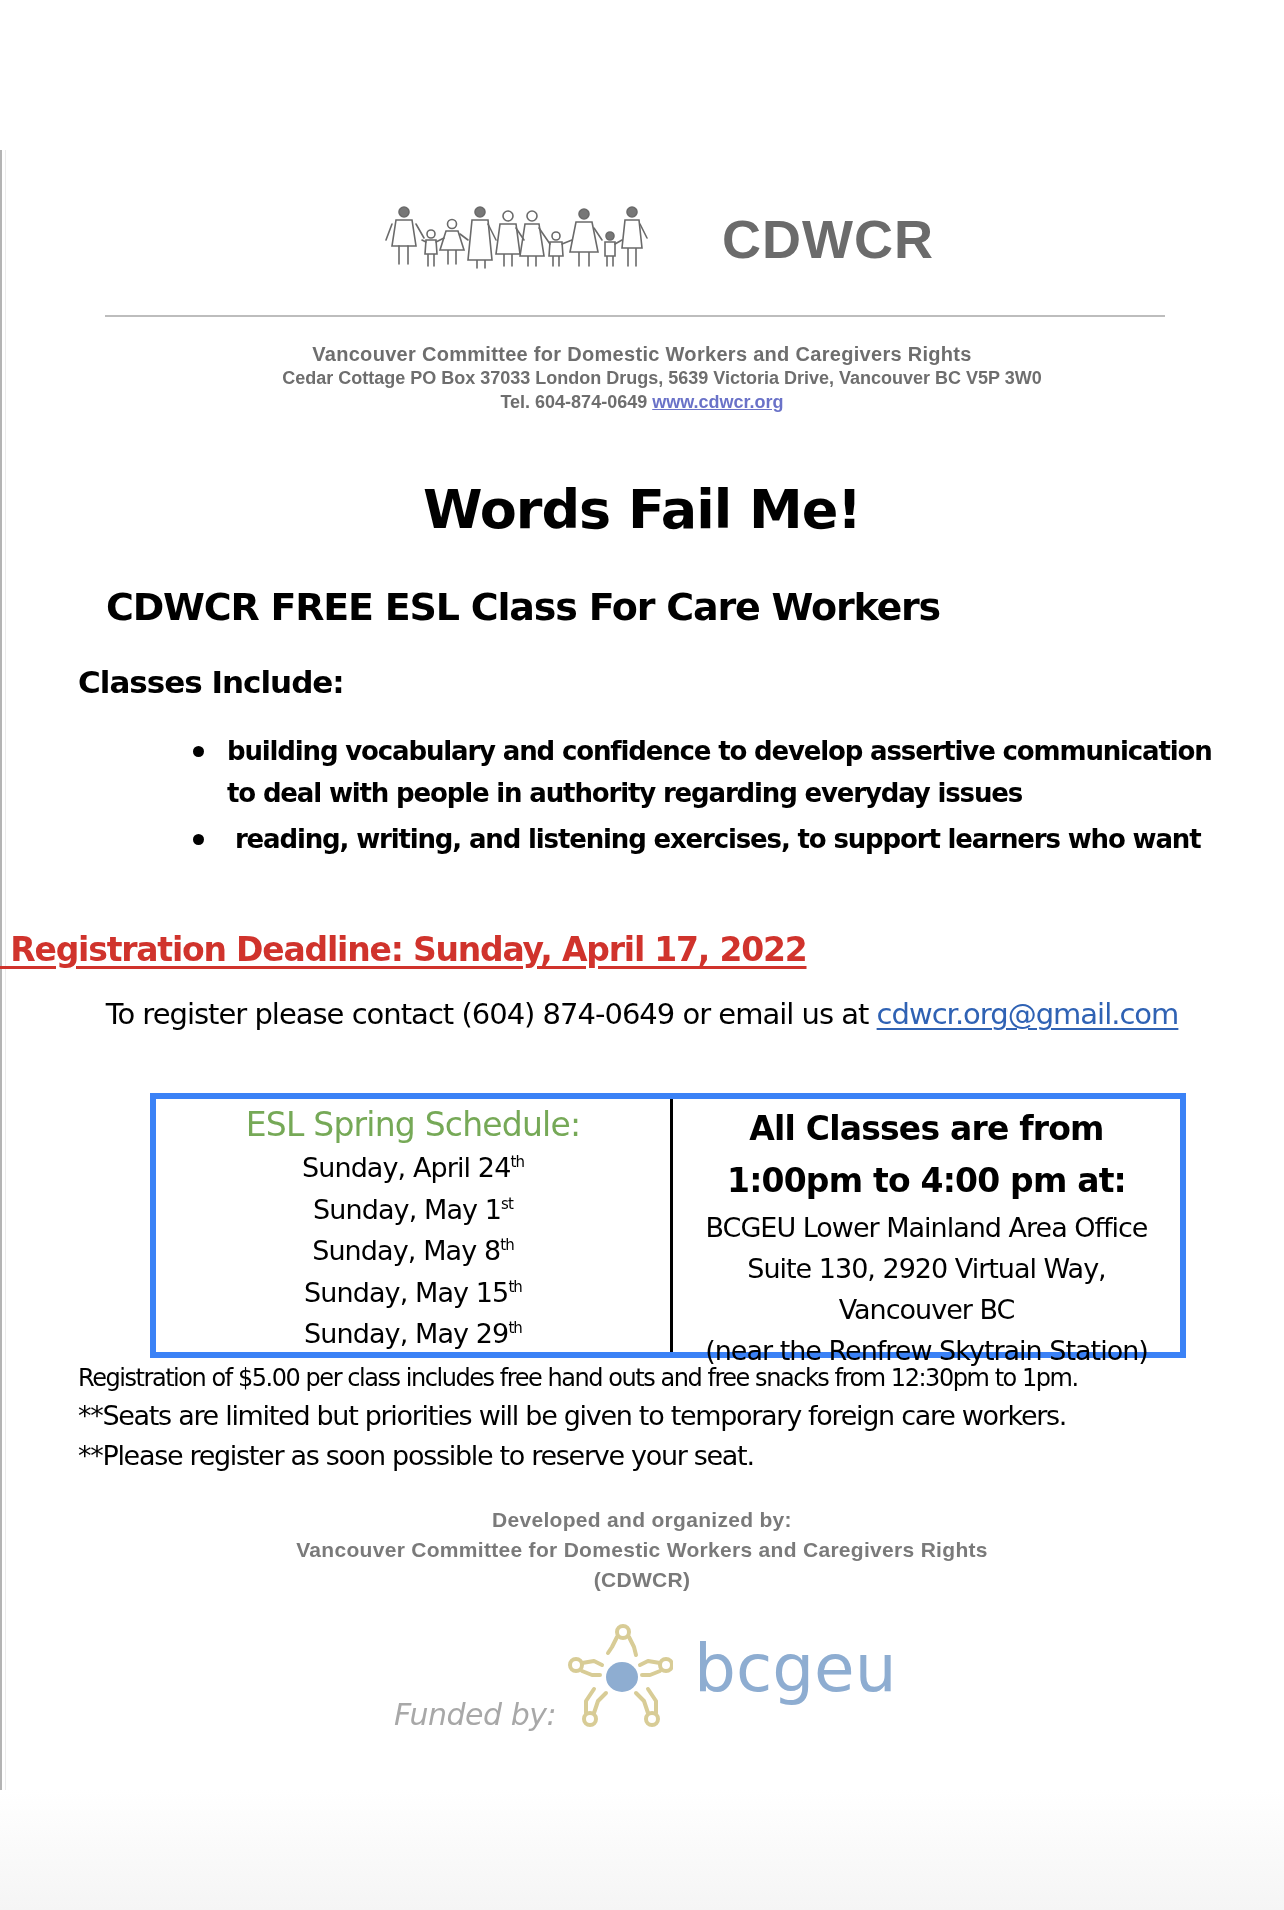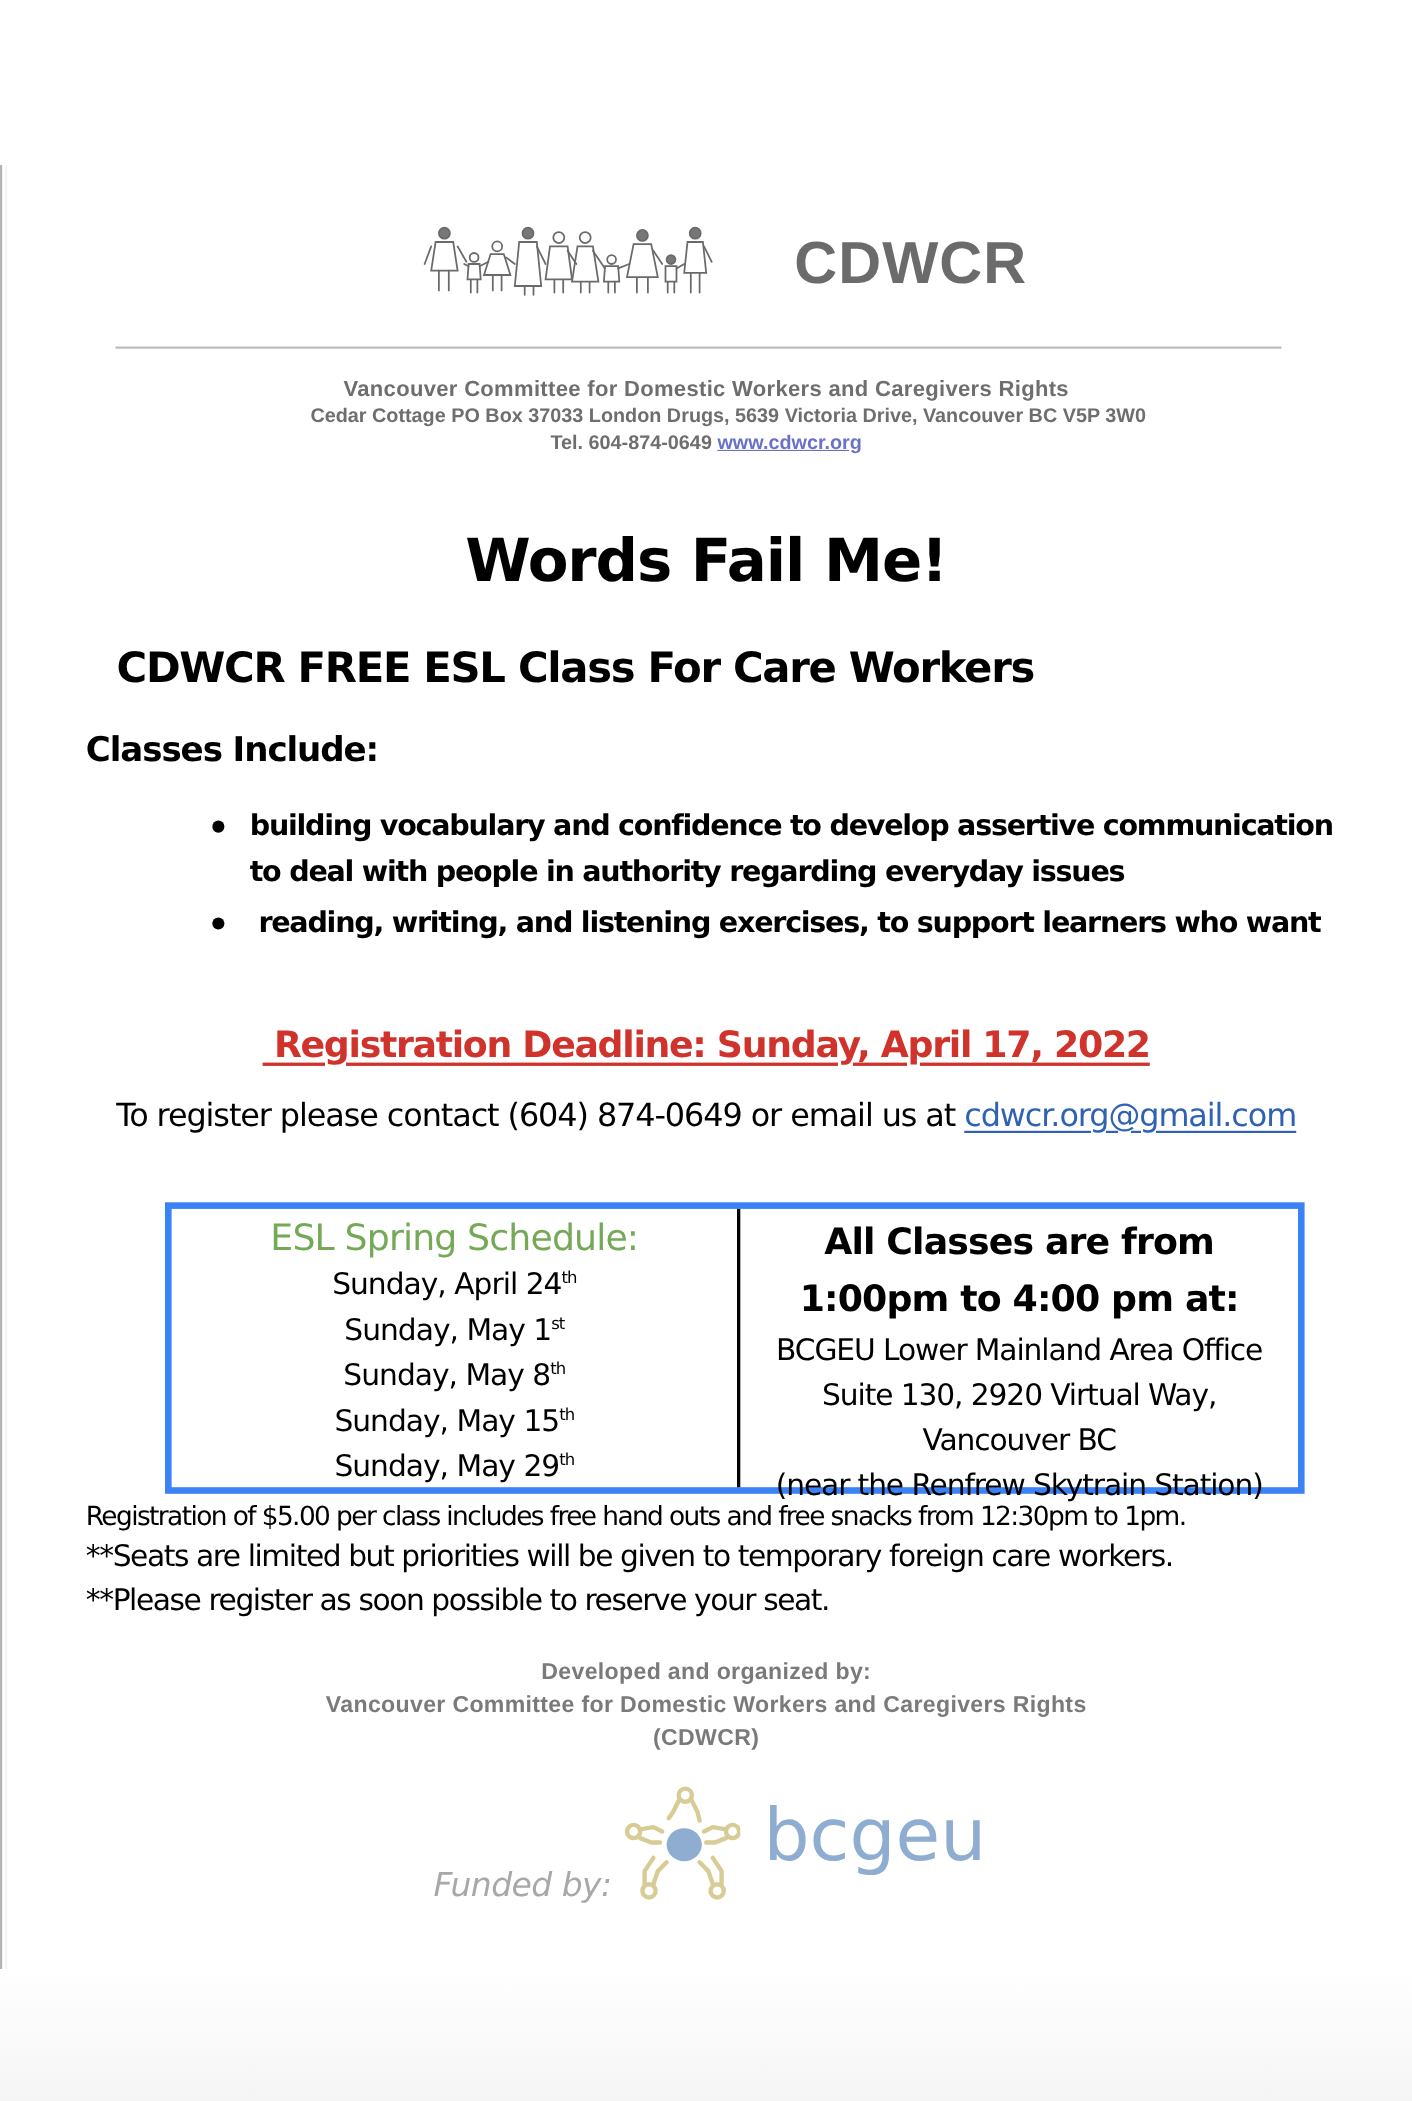--- a/index.html
+++ b/index.html
@@ -118,21 +118,20 @@
       left: 3px; top: 16px;
       width: 11px; height: 11px;
       border-radius: 50%;
       background: #000;
     }
 
     .deadline {
       position: absolute;
       left: 0; top: 930px;
       width: 1284px;
-      text-align: center;
       font-family: "DejaVu Sans", sans-serif;
       font-weight: bold;
       font-size: 33px;
       letter-spacing: -1.2px;
       color: #d0332c;
       text-decoration: underline;
       text-decoration-thickness: 3px;
       text-underline-offset: 5px;
     }
     .register-line {

